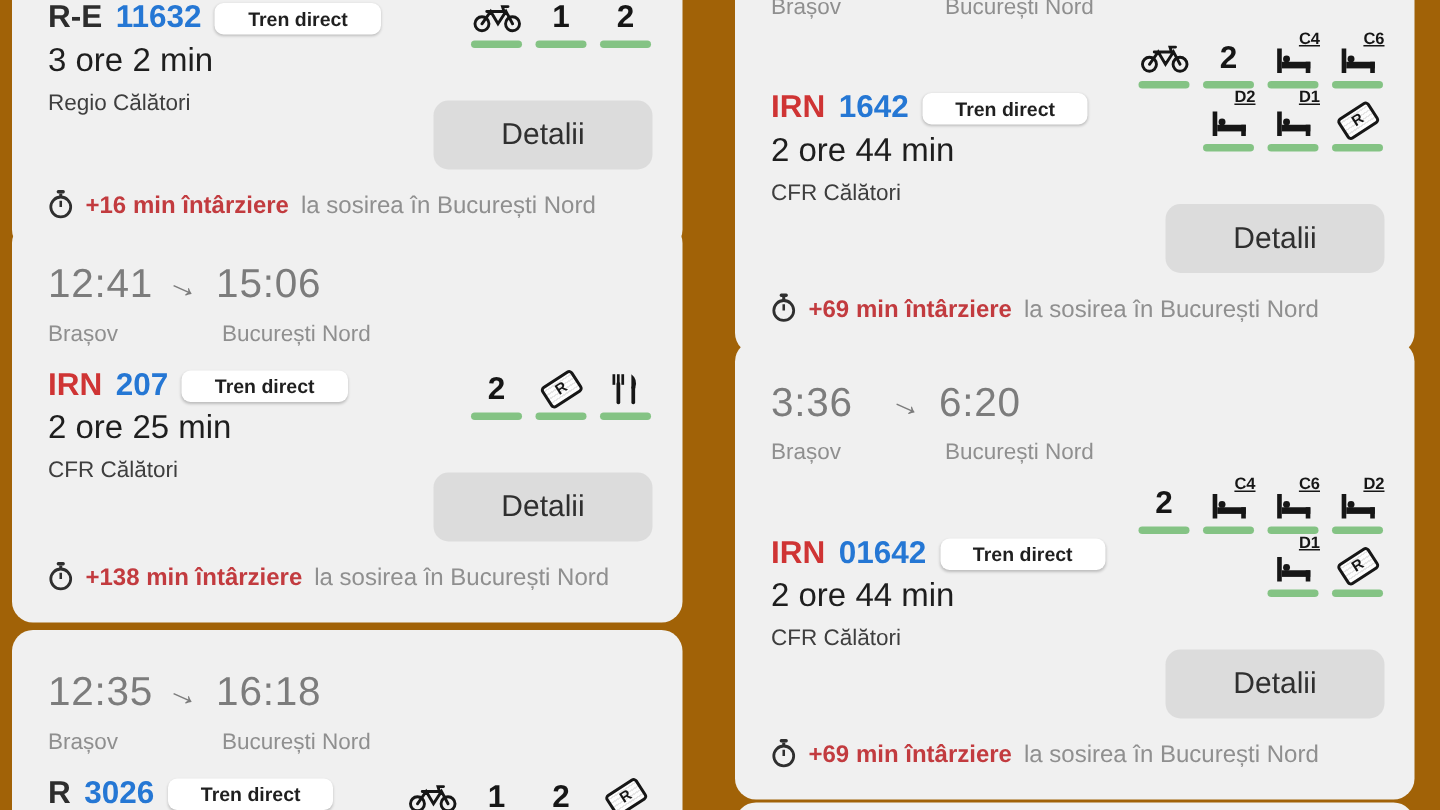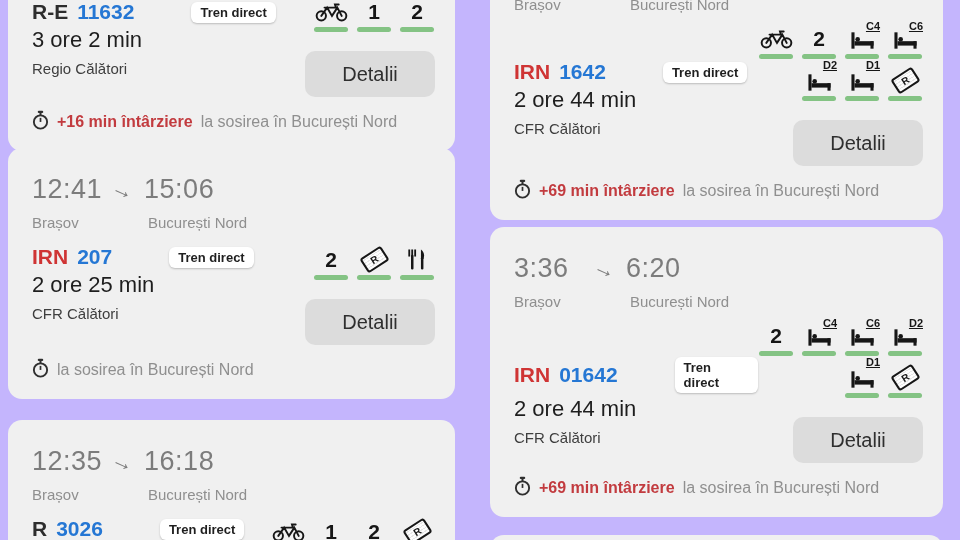--- a/index.html
+++ b/index.html
@@ -1,16 +1,16 @@
 <!DOCTYPE html>
 <html style="--card_bg: #f0f0f0; --time_text: #7c7c7c; --station_text: #8f8f8f; --train_red: #cf3434; --train_blue: #2577d4; --train_dark: #2d2d2d; --duration_text: #1e1e1e; --operator_text: #3e3e3e; --delay_red: #c23b3f; --delay_rest: #8f8f8f; --green_bar: #84c384; --button_bg: #dcdcdc; --button_text: #2f2f2f; --badge_bg: #ffffff; --badge_text: #1f1f1f;"><head>
 <meta charset="utf-8">
 <style>
   html,body{margin:0;padding:0;background:#fff;font-family:"Liberation Sans",sans-serif;}
-  .screen{position:relative;width:960px;height:540px;overflow:hidden;background:#c4b5fd;}
+  .screen{position:relative;width:960px;height:540px;overflow:hidden;background:#a16207;}
   .card{position:absolute;background:var(--card_bg,#f0f0f0);border-radius:14px;
         padding:26px 20px 20px 24px;box-sizing:border-box;}
   .pos1{left:8px;  top:-40px; width:447px;}
   .pos2{left:8px;  top:148px; width:447px;}
   .pos3{left:8px;  top:420px; width:447px; height:240px;}
   .pos4{left:490px;top:-39px; width:453px;}
   .pos5{left:490px;top:227px; width:453px;}
   .pos6{left:490px;top:535px; width:453px; height:110px;}
   .timerow{display:flex;align-items:center;color:var(--time_text,#7c7c7c);}
   .t1{font-size:27px;min-width:70px;letter-spacing:.5px;}
@@ -20,34 +20,34 @@
   .stationrow{display:flex;margin-top:9px;color:var(--station_text,#8f8f8f);font-size:15px;}
   .s1{min-width:108px;padding-right:8px;}
   .mainrow{display:flex;justify-content:space-between;margin-top:14px;}
   .tworows .leftcol{margin-top:33px;}
   .trainline{display:flex;align-items:center;gap:9px;}
   .ttype{font-size:21px;font-weight:600;}
   .type-red{color:var(--train_red,#cf3434);}
   .type-dark{color:var(--train_dark,#2d2d2d);}
   .tnum{font-size:21px;font-weight:600;color:var(--train_blue,#2577d4);}
   .badge{background:var(--badge_bg,#fff);color:var(--badge_text,#1f1f1f);font-size:13px;
-         font-weight:700;padding:3px 9px;border-radius:6px;box-shadow:0 1px 2px rgba(0,0,0,.22);margin-left:48px;}
+         font-weight:700;padding:3px 22px;border-radius:6px;box-shadow:0 1px 2px rgba(0,0,0,.22);}
   .duration{font-size:22px;color:var(--duration_text,#1e1e1e);margin-top:3px;}
   .operator{font-size:15px;color:var(--operator_text,#3e3e3e);margin-top:7px;}
   .rightcol{display:flex;flex-direction:column;align-items:flex-end;}
   .amen{display:flex;gap:7px;justify-content:flex-end;margin-bottom:7px;}
   .acell{width:36px;display:flex;flex-direction:column;align-items:center;justify-content:flex-end;position:relative;}
   .acell .num{font-size:21px;font-weight:700;color:#161616;line-height:23px;}
   .abar{width:34px;height:5px;border-radius:2.5px;background:var(--green_bar,#84c384);margin-top:4px;}
   .sup{position:absolute;top:-7px;right:0;font-size:11px;font-weight:700;color:#161616;text-decoration:underline;}
   .rres{width:21px;height:13px;border:2px solid #161616;border-radius:3px;transform:rotate(-33deg);
         display:flex;align-items:center;justify-content:center;margin:6px 0 3px 0;
         background:repeating-linear-gradient(0deg,#fdfdfd,#fdfdfd 2px,#e6e6e6 2px,#e6e6e6 3px);}
   .rres b{font-size:10px;font-weight:700;color:#161616;line-height:10px;}
-  .detalii{margin-top:12px;width:130px;height:46px;border:none;border-radius:10px;
+  .detalii{margin-top:28px;width:146px;height:46px;border:none;border-radius:10px;
            background:var(--button_bg,#dcdcdc);color:var(--button_text,#2f2f2f);
            font-size:20px;font-family:inherit;cursor:pointer;}
   .delayrow{display:flex;align-items:flex-end;gap:8px;margin-top:13px;font-size:16px;}
   .dhl{color:var(--delay_red,#c23b3f);font-weight:700;}
   .drest{color:var(--delay_rest,#8f8f8f);}
   svg{display:block;}
 </style>
 </head>
 <body>
 
@@ -147,20 +147,21 @@
         <button class="detalii">Detalii</button>
       </div>
     </div>
     <div class="delayrow">
       <svg width="17" height="21" viewBox="0 0 20 23">
         <rect x="6.8" y="0" width="6.4" height="2.6" rx="1.2" fill="#2f2f2f"></rect>
         <line x1="10" y1="2.6" x2="10" y2="5.2" stroke="#2f2f2f" stroke-width="2.4"></line>
         <circle cx="10" cy="13.2" r="7.8" fill="none" stroke="#2f2f2f" stroke-width="2.2"></circle>
         <line x1="10" y1="13.2" x2="10" y2="8.4" stroke="#2f2f2f" stroke-width="2"></line>
       </svg>
+      <span class="dhl">+138 min întârziere</span>
       <span class="drest">la sosirea în București Nord</span>
     </div>
   </article>
       <article class="card pos3">
     <div class="timerow">
       <span class="t1">12:35</span>
       <span class="arrowglyph">→</span>
       <span class="t2">16:18</span>
     </div>
     <div class="stationrow">

